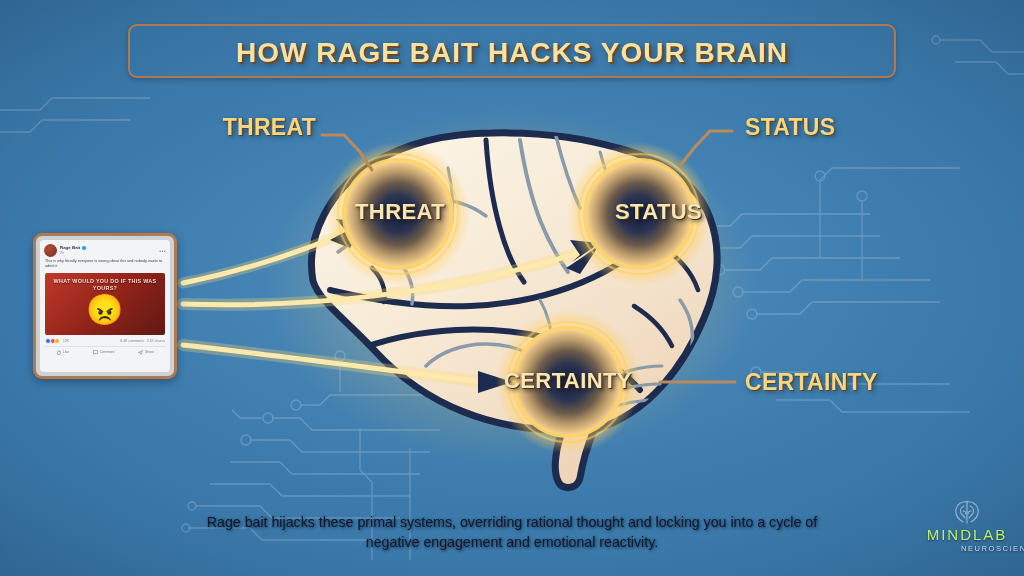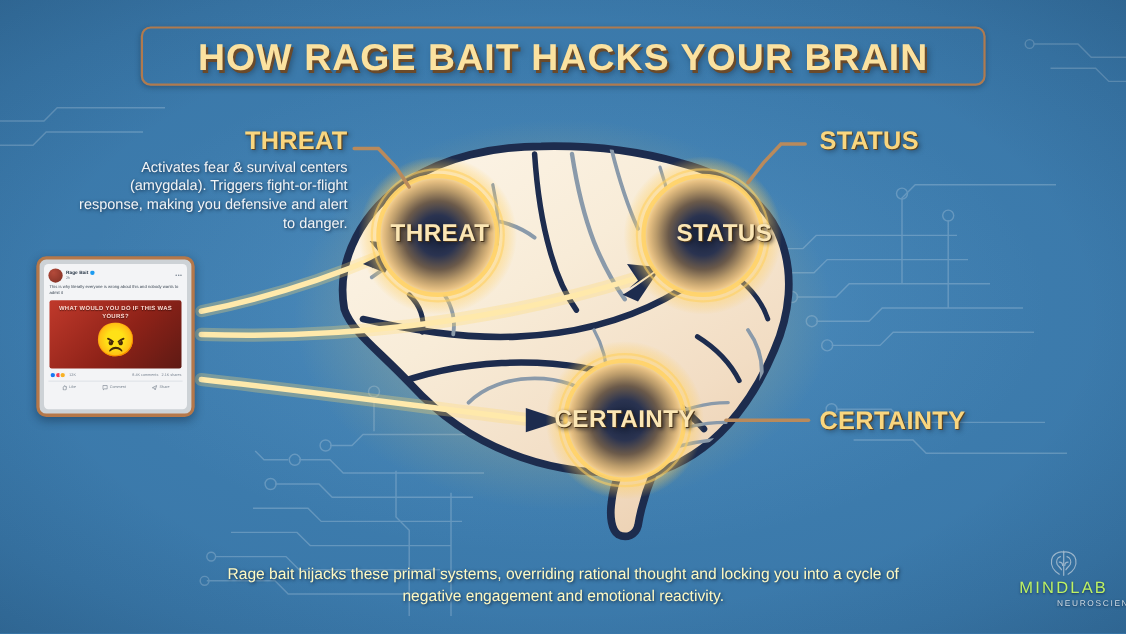--- a/index.html
+++ b/index.html
@@ -26,21 +26,21 @@
 
   
   .title-frame {
     position:absolute; left:128px; top:24px; width:768px; height:54px;
     border:2px solid #b07a4e; border-radius:9px;
     box-shadow:0 2px 5px rgba(20,45,70,0.35);
   }
   .title-text {
     position:absolute; left:128px; top:24px; width:768px; height:58px;
     display:flex; align-items:center; justify-content:center;
-    color:#fbe2a0; font-size:34px; font-weight:bold;
+    color:#fbe2a0; font-size:28px; font-weight:bold;
     letter-spacing:1.0px;
     text-shadow:2px 2px 0 #6b4a2a, 3px 3px 6px rgba(20,40,60,0.55);
     white-space:nowrap;
   }
 
   
   .node-label {
     position:absolute; color:#fbe6b4; font-weight:bold;
     text-shadow:1px 1px 0 #4a3418, 2px 2px 4px rgba(20,20,30,0.8);
     white-space:nowrap; z-index:24;
@@ -60,21 +60,21 @@
     color:#f2f4f6; font-size:13.2px; line-height:1.28;
     text-shadow:1px 1px 3px rgba(15,35,60,0.85);
   }
   #co-threat { left:60px; top:114px; width:256px; text-align:right; }
   #co-status { left:745px; top:114px; width:270px; text-align:left; }
   #co-certainty { left:745px; top:369px; width:255px; text-align:left; }
 
   
   .caption {
     position:absolute; left:180px; top:512px; width:664px;
-    text-align:center; color:#fef9c3; font-size:14.2px; line-height:1.42;
+    text-align:center; color:#0f172a; font-size:14.2px; line-height:1.42;
     text-shadow:1px 1px 3px rgba(15,35,60,0.9);
     z-index:26;
   }
 
   
   .logo { position:absolute; left:921px; top:498px; width:92px; z-index:26; text-align:center; }
   .logo .glyph { display:flex; justify-content:center; opacity:0.62; }
   .logo .l1 {
     color:#bef264; font-size:15px; letter-spacing:2.0px; margin-top:1px;
     text-shadow:0 1px 2px rgba(10,30,55,0.7);
@@ -339,21 +339,20 @@
 
   <div class="title-frame"></div>
   <div class="title-text">HOW RAGE BAIT HACKS YOUR BRAIN</div>
 
   <div class="node-label" id="nl-threat">THREAT</div>
   <div class="node-label" id="nl-status">STATUS</div>
   <div class="node-label" id="nl-certainty">CERTAINTY</div>
 
   <div class="callout" id="co-threat">
     <div class="hd">THREAT</div>
-    <div class="bd">Activates fear &amp; survival centers (amygdala). Triggers fight-or-flight response, making you defensive and alert to danger.</div>
   </div>
   <div class="callout" id="co-status">
     <div class="hd">STATUS</div>
   </div>
   <div class="callout" id="co-certainty">
     <div class="hd">CERTAINTY</div>
   </div>
 
   <div class="caption">Rage bait hijacks these primal systems, overriding rational thought and locking you into a cycle of negative engagement and emotional reactivity.</div>
 

